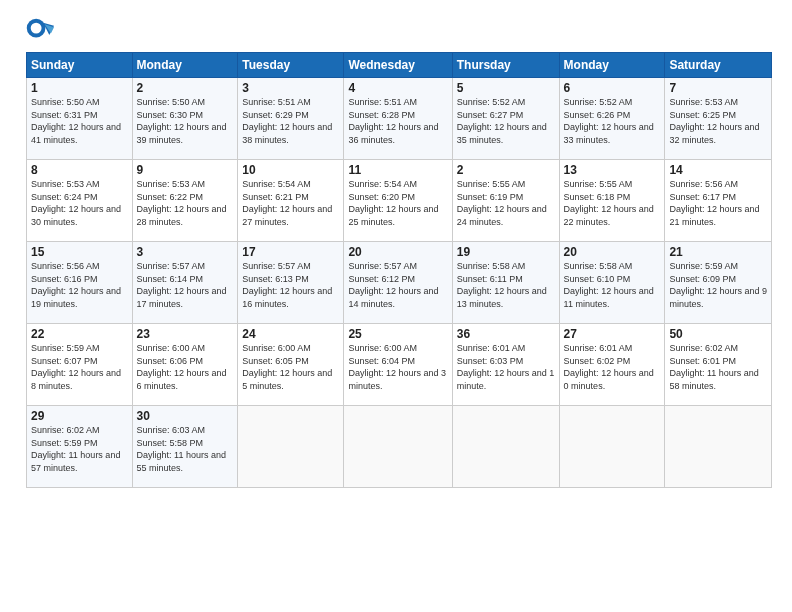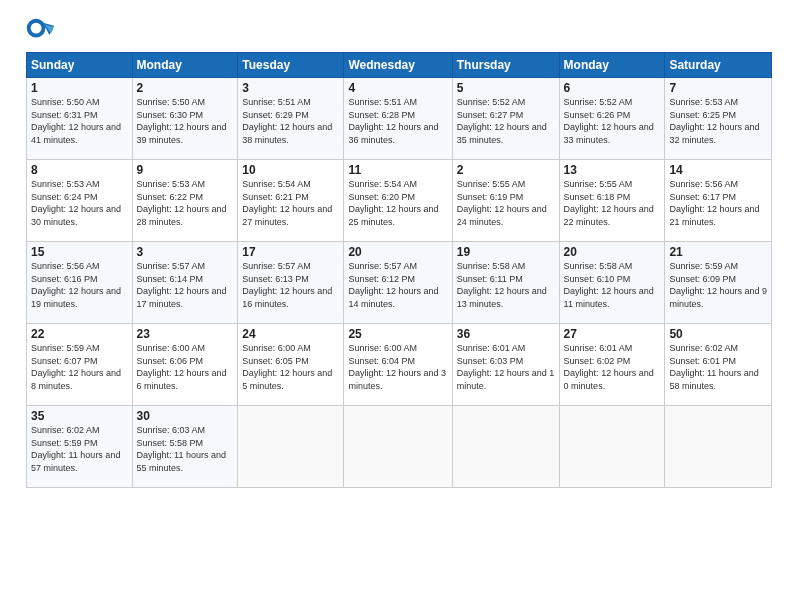--- a/index.html
+++ b/index.html
@@ -256,21 +256,21 @@
         <span class="day-num">27</span>
         <span class="day-info">Sunrise: 6:01 AM<br>Sunset: 6:02 PM<br>Daylight: 12 hours and 0 minutes.</span>
       </td>
           <td>
         <span class="day-num">50</span>
         <span class="day-info">Sunrise: 6:02 AM<br>Sunset: 6:01 PM<br>Daylight: 11 hours and 58 minutes.</span>
       </td>
         </tr>
         <tr>
           <td>
-        <span class="day-num">35</span>
+        <span class="day-num">29</span>
         <span class="day-info">Sunrise: 6:02 AM<br>Sunset: 5:59 PM<br>Daylight: 11 hours and 57 minutes.</span>
       </td>
           <td>
         <span class="day-num">30</span>
         <span class="day-info">Sunrise: 6:03 AM<br>Sunset: 5:58 PM<br>Daylight: 11 hours and 55 minutes.</span>
       </td>
           <td class="empty-cell"></td>
           <td class="empty-cell"></td>
           <td class="empty-cell"></td>
           <td class="empty-cell"></td>

